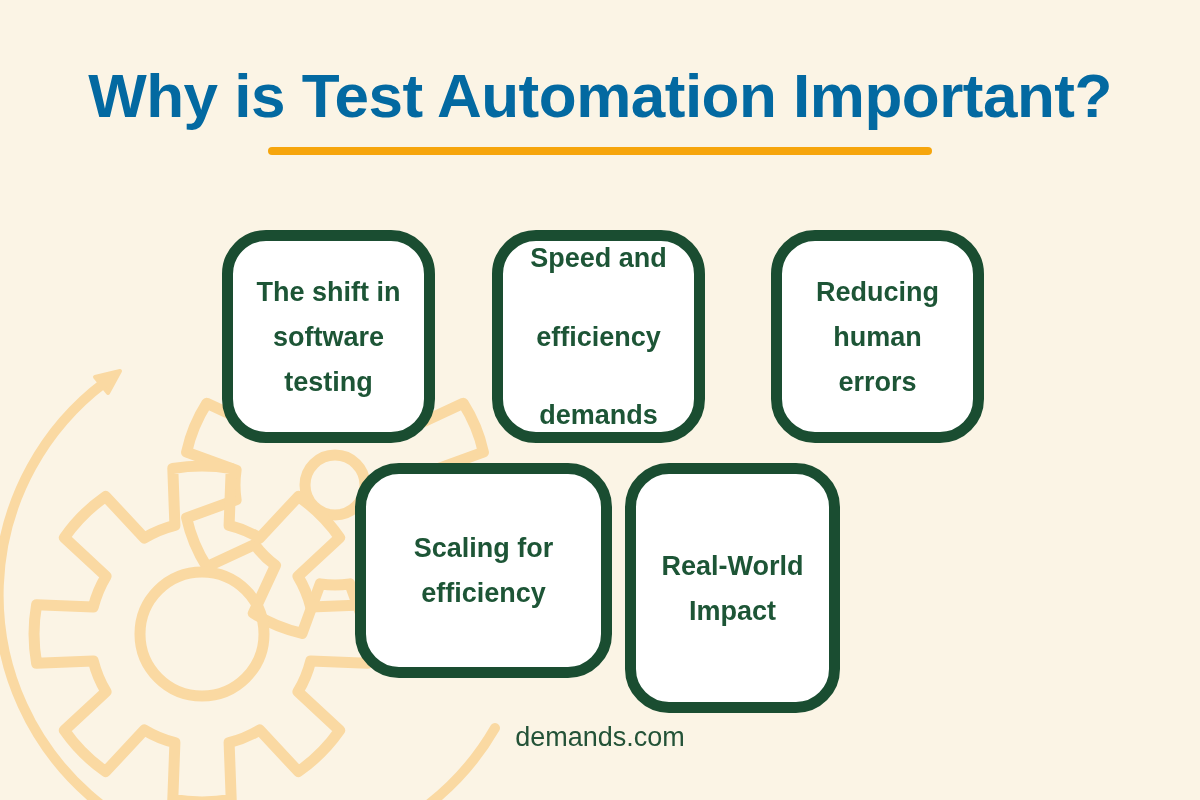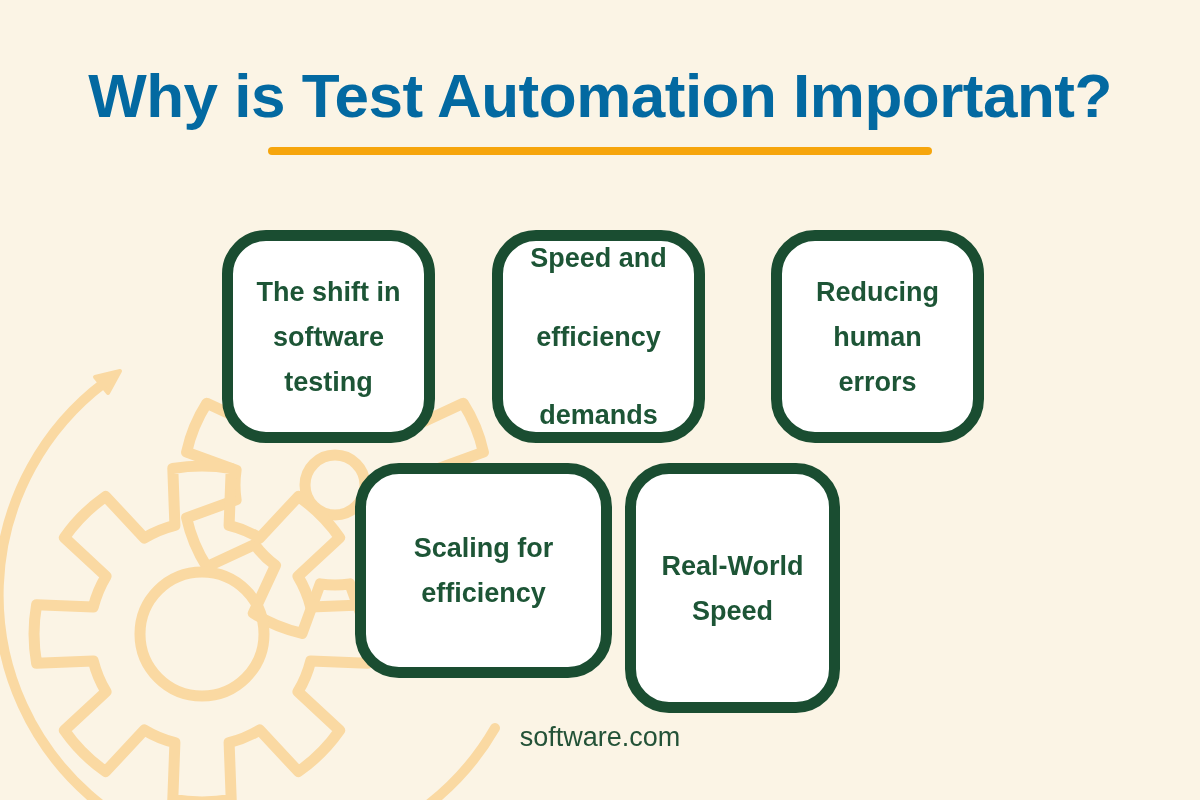--- a/index.html
+++ b/index.html
@@ -87,18 +87,18 @@
     <div class="line">human</div>
     <div class="line">errors</div>
   </div>
 
   <div class="card card-4">
     <div class="line">Scaling for</div>
     <div class="line">efficiency</div>
   </div>
   <div class="card card-5">
     <div class="line">Real-World</div>
-    <div class="line">Speed</div>
+    <div class="line">Impact</div>
   </div>
 
-  <div class="footer">software.com</div>
+  <div class="footer">demands.com</div>
 
 </div>
 
 </body></html>

